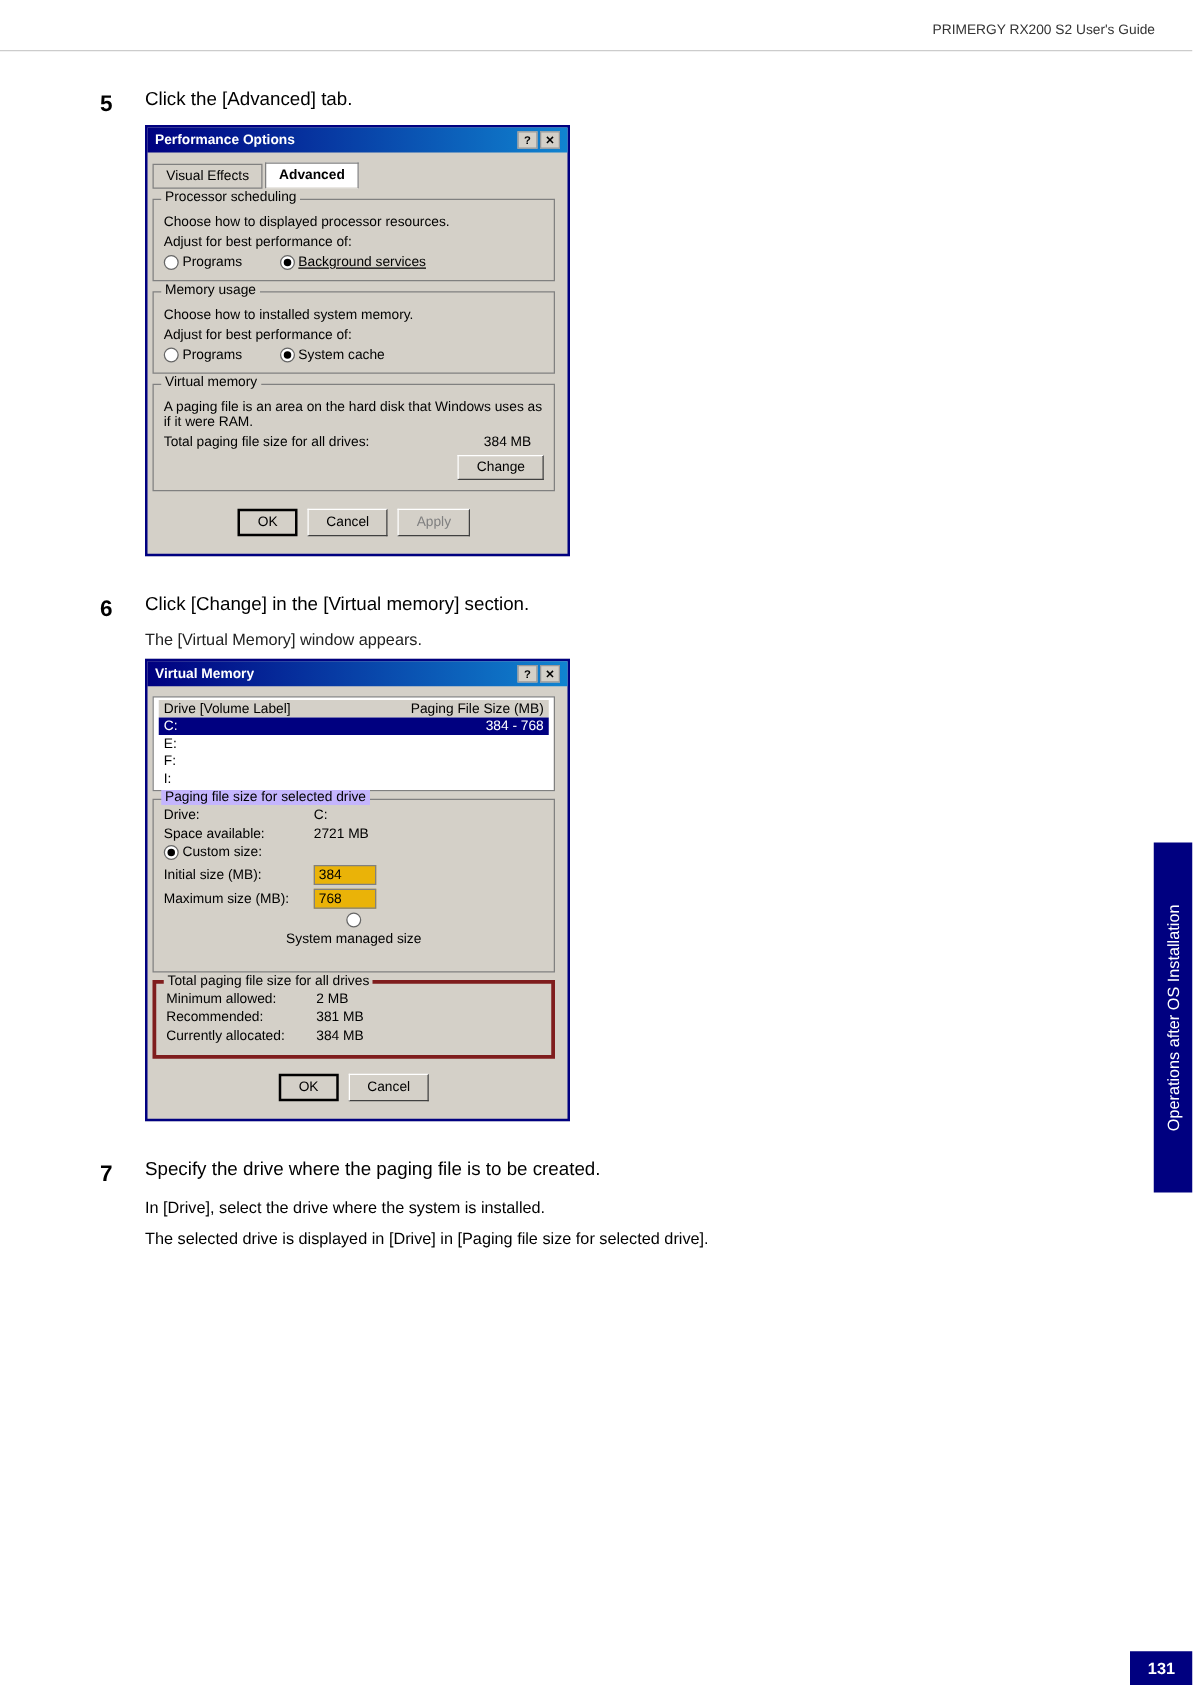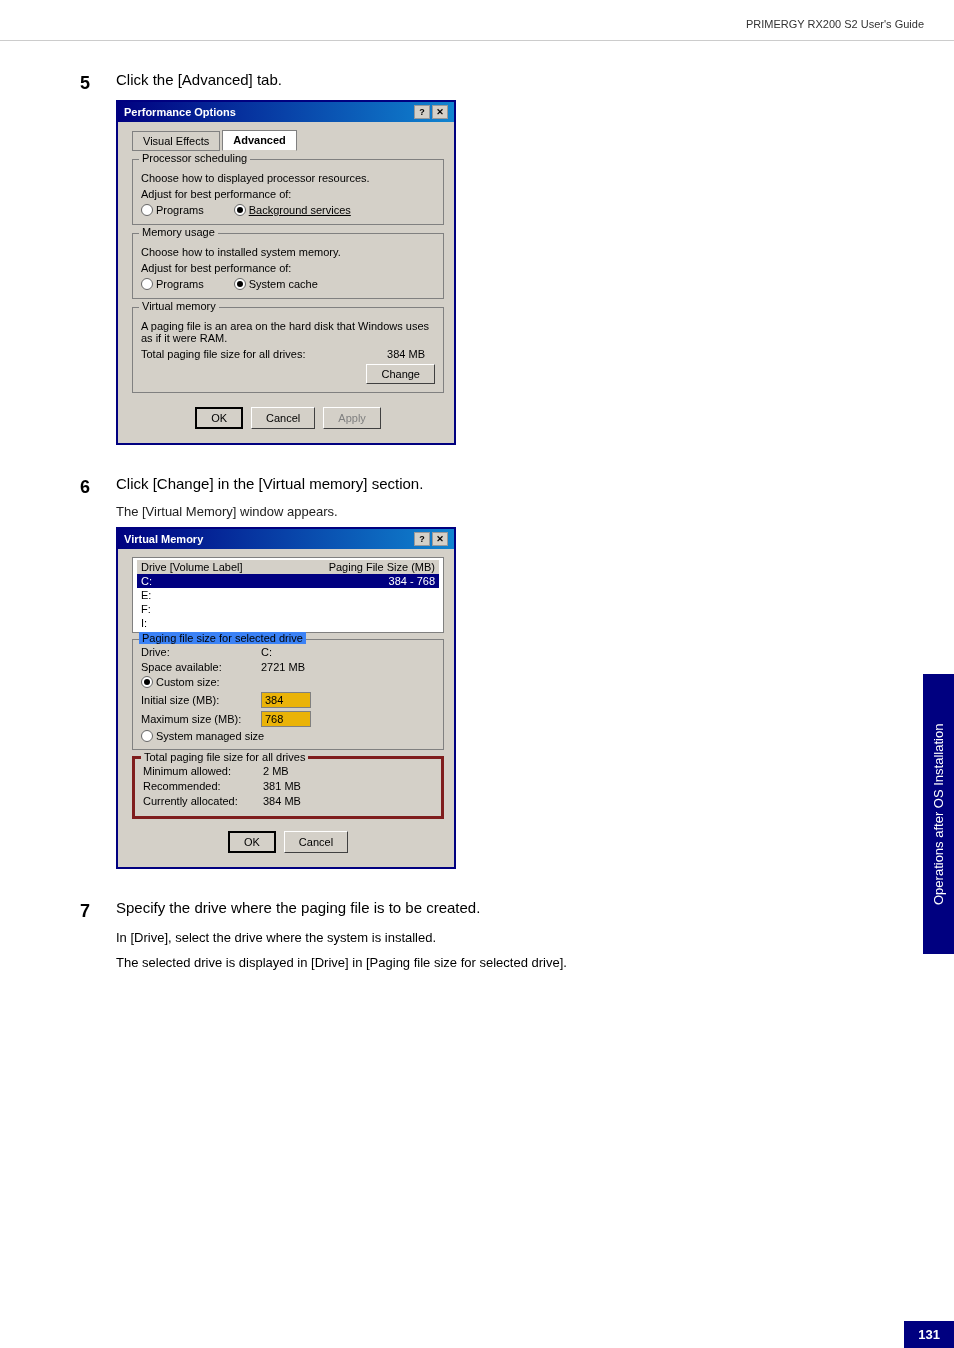--- a/index.html
+++ b/index.html
@@ -91,21 +91,21 @@
       font-size: 9px;
       width: 16px;
       height: 14px;
       display: flex;
       align-items: center;
       justify-content: center;
       cursor: pointer;
     }
 
     .dialog-body {
-      padding: 8px 10px 10px 14px;
+      padding: 8px 10px 10px 4px;
       border-radius: 31px;
     }
 
     
     .tabs-row {
       display: flex;
       margin-bottom: 8px;
       align-items: flex-end;
     }
 
@@ -284,21 +284,21 @@
     }
 
     .vm-paging-group {
       border: 1px solid #808080;
       padding: 6px 8px;
       margin-bottom: 6px;
       position: relative;
     }
 
     .vm-paging-group .group-label {
-      background: #3b82f6;
+      background: #c4b5fd;
     }
 
     .vm-field-row {
       display: flex;
       align-items: center;
       margin-bottom: 3px;
       font-size: 11px;
     }
 
     .vm-field-label {
@@ -506,21 +506,21 @@
             </div>
             <div class="vm-field-row">
               <span class="vm-field-label">Initial size (MB):</span>
               <input class="vm-input" type="text" value="384" style="">
             </div>
             <div class="vm-field-row">
               <span class="vm-field-label">Maximum size (MB):</span>
               <input class="vm-input" type="text" value="768" style="">
             </div>
 
-            <div class="radio-item" style="margin-bottom:1px;">
+            <div class="radio-item" style="margin-bottom:14px;flex-direction:column;">
               <div class="radio-circle"></div>
               <span>System managed size</span>
             </div>
 
           </div>
 
           <div class="vm-total-group">
             <span class="group-label">Total paging file size for all drives</span>
             <div class="vm-field-row">
               <span class="vm-field-label">Minimum allowed:</span>

